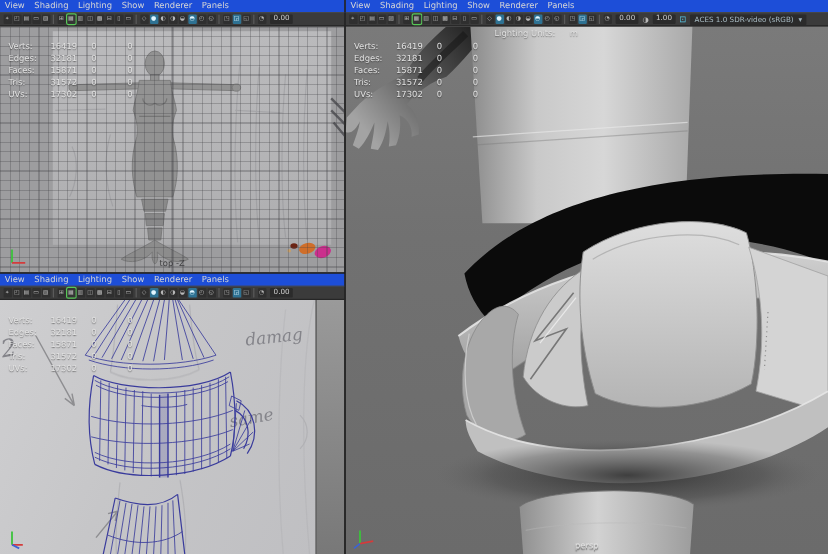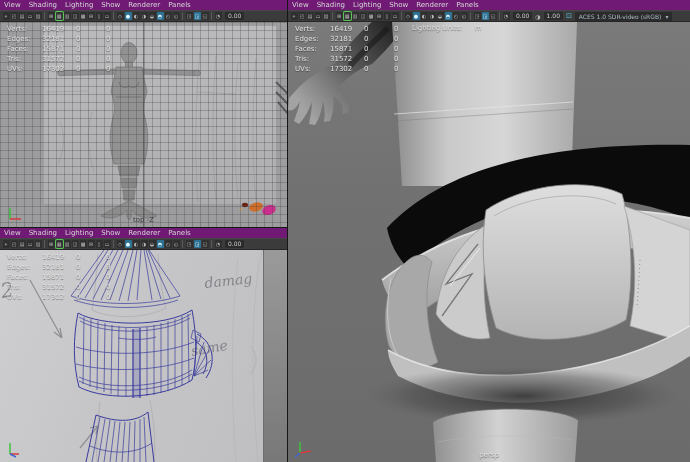--- a/index.html
+++ b/index.html
@@ -4,21 +4,21 @@
 <style>
   * { margin:0; padding:0; box-sizing:border-box; }
   body { background:#000; font-family:"DejaVu Sans", sans-serif; }
   .app { position:relative; width:690px; height:462px; background:#161616; overflow:hidden; }
 
   .vp { position:absolute; background:#3a3a3a; overflow:hidden; }
   .vp-top-left { left:0; top:0; width:287px; height:227px; }
   .vp-bottom-left { left:0; top:228px; width:287px; height:234px; }
   .vp-right { left:288px; top:0; width:402px; height:462px; }
 
-  .vp-menu { position:absolute; left:0; top:0; right:0; height:11px; background:#701a75;
+  .vp-menu { position:absolute; left:0; top:0; right:0; height:11px; background:#1d4ed8;
              border-bottom:1px solid #464646; display:flex; align-items:center; padding-left:4px; }
   .mitem { font-size:7px; color:#d6d6d6; margin-right:8px; white-space:nowrap; }
 
   .vp-tools { position:absolute; left:0; top:11px; right:0; height:11px; background:#3b3b3b;
               border-bottom:1px solid #262626; display:flex; align-items:center; padding-left:2px; }
   .ticons { display:flex; align-items:center; }
   .ticon { width:7px; height:8px; margin:0 .5px; background:#2f2f2f; border-radius:1px;
            font-size:5px; line-height:8px; text-align:center; color:#b8b8b8; overflow:hidden; }
   .ticon.sep { width:1px; height:8px; background:#5a5a5a; margin:0 2px; }
   .ticon.active { background:#2e7293; color:#e2f6ff; }
@@ -28,21 +28,21 @@
   .tficon { font-size:6px; color:#b8b8b8; margin-left:3px; }
   .cmbox { font-size:7px; color:#56c2e0; margin-left:3px; }
   .tdrop { background:#2b2b2b; color:#a9bcc4; font-size:6px; height:9px; line-height:9px;
            padding:0 4px; border-radius:1px; margin-left:3px; display:flex; align-items:center;
            gap:4px; white-space:nowrap; }
   .tdrop .arr { color:#9fb0b8; font-size:6px; }
 
   .vp-content { position:absolute; left:0; top:22px; right:0; bottom:0; overflow:hidden; }
 
   
-  .hud { position:absolute; left:7px; top:2px; z-index:30; }
+  .hud { position:absolute; left:7px; top:12px; z-index:30; }
   .hud-row { display:grid; grid-template-columns:35px 34px 30px 30px; font-size:7px;
              line-height:10px; color:#e2e2e2; text-shadow:0 1px 1px rgba(0,0,0,.45); }
   .wunits { position:absolute; left:124px; top:2px; z-index:30; font-size:7px; color:#e2e2e2;
             text-shadow:0 1px 1px rgba(0,0,0,.45); display:flex; gap:12px; }
   .cam-label { position:absolute; left:0; right:0; bottom:3px; text-align:center; font-size:7px;
                z-index:30; }
   .cam-dark { color:#3f3f41; }
   .cam-light { color:#e0e0e0; text-shadow:0 1px 1px rgba(0,0,0,.5); }
 
   

